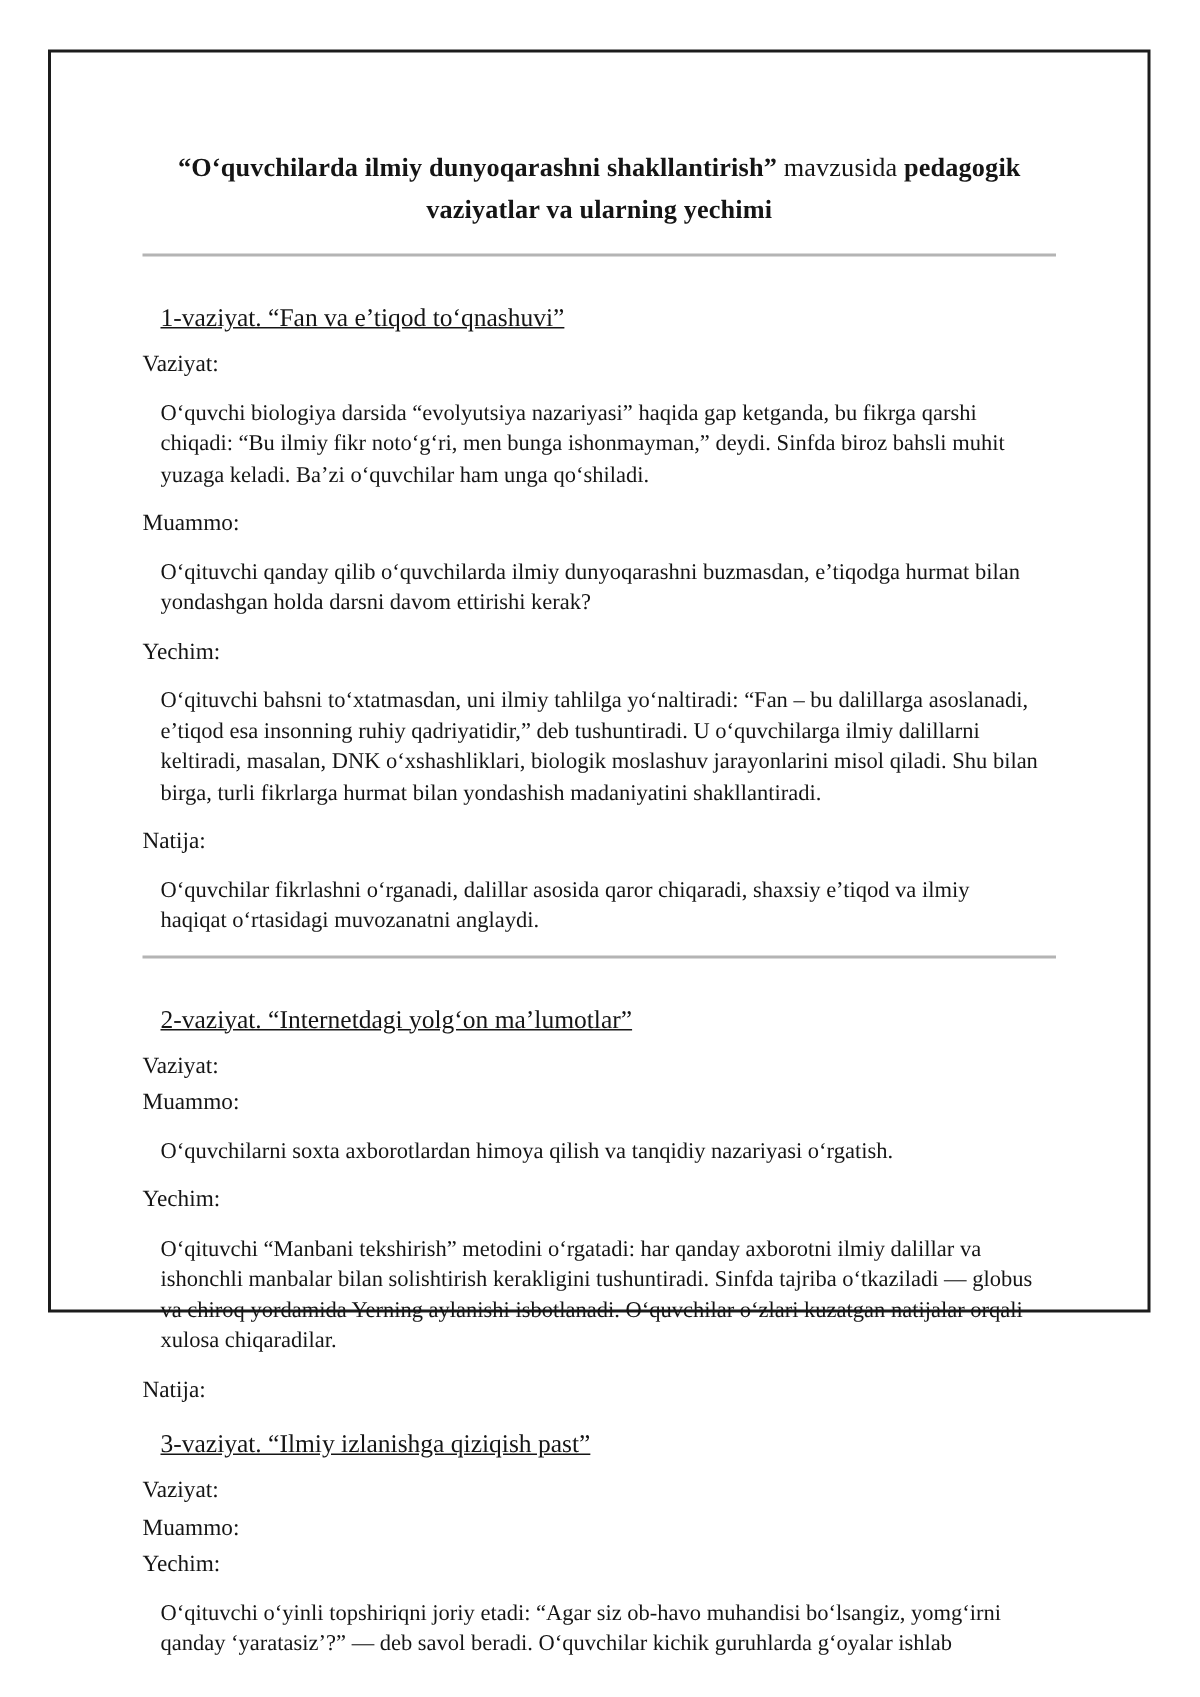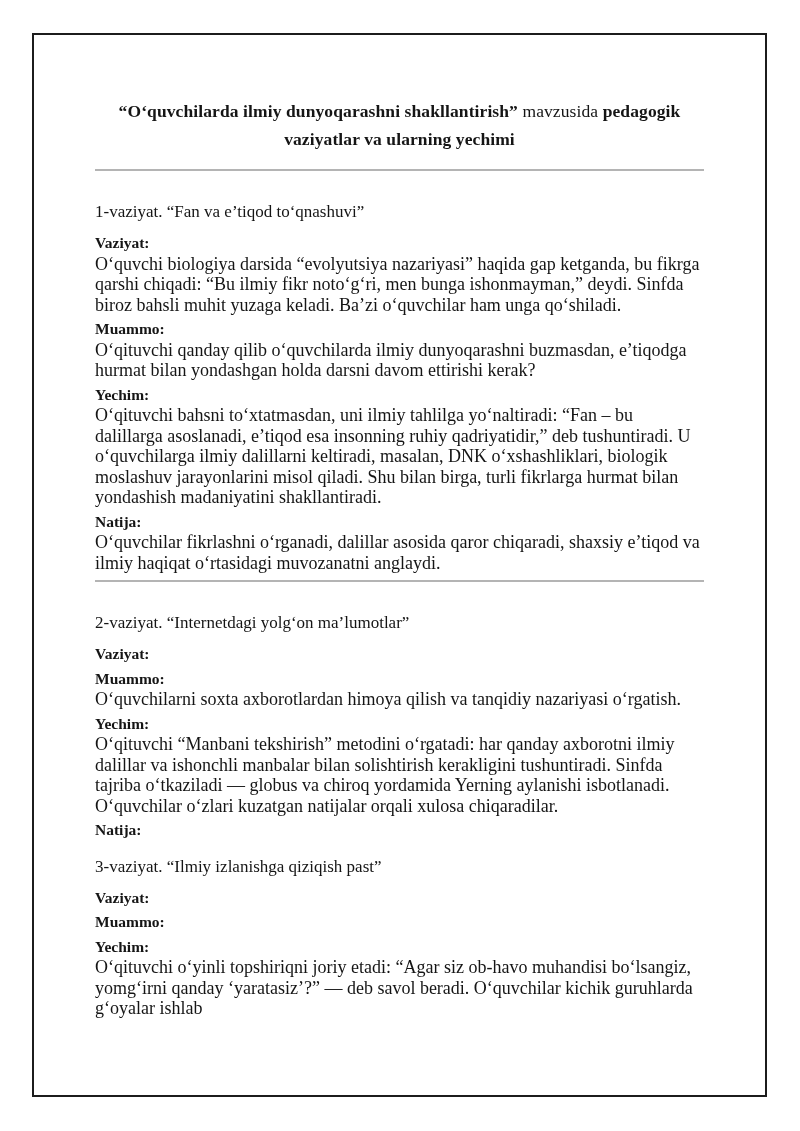--- a/index.html
+++ b/index.html
@@ -12,21 +12,21 @@
     height: 1131px;
     overflow: hidden;
     font-family: "Liberation Serif", "DejaVu Serif", serif;
     color: #151515;
   }
   .page-frame {
     position: absolute;
     left: 32px;
     top: 33px;
     width: 735px;
-    height: 1064px;
+    height: 842px;
     border: 2px solid #1c1c1c;
     background: #ffffff;
   }
   .page-content {
     padding: 62px 61px 0 61px;
   }
   .doc-title {
     margin: 0;
     font-size: 17.5px;
     line-height: 28px;
@@ -37,36 +37,37 @@
   .doc-title .bold { font-weight: bold; }
   .rule {
     border: none;
     border-top: 2px solid #b4b4b4;
     margin: 16px 0 0 0;
     height: 0;
   }
   .rule.section-rule { margin-top: 7px; }
   .section { margin: 0; }
   .section-heading {
-    margin: 29px 0 10px 0;
+    margin: 29px 0 10px 12px;
     font-size: 17px;
     line-height: 23px;
     font-weight: normal;
+    text-decoration: underline;
   }
   .section:last-child .section-heading { margin-top: 14px; }
   .block { margin: 0 0 4px 0; }
   .block-label {
     margin: 0;
     font-size: 15.5px;
     line-height: 20.5px;
-    font-weight: bold;
+    font-weight: normal;
   }
   .block-text {
-    margin: 0;
-    font-size: 18px;
+    margin: 12px;
+    font-size: 15px;
     line-height: 20.5px;
     text-align: left;
   }
 </style>
 </head>
 <body>
 
 <div class="page-frame">
   <div class="page-content">
 

